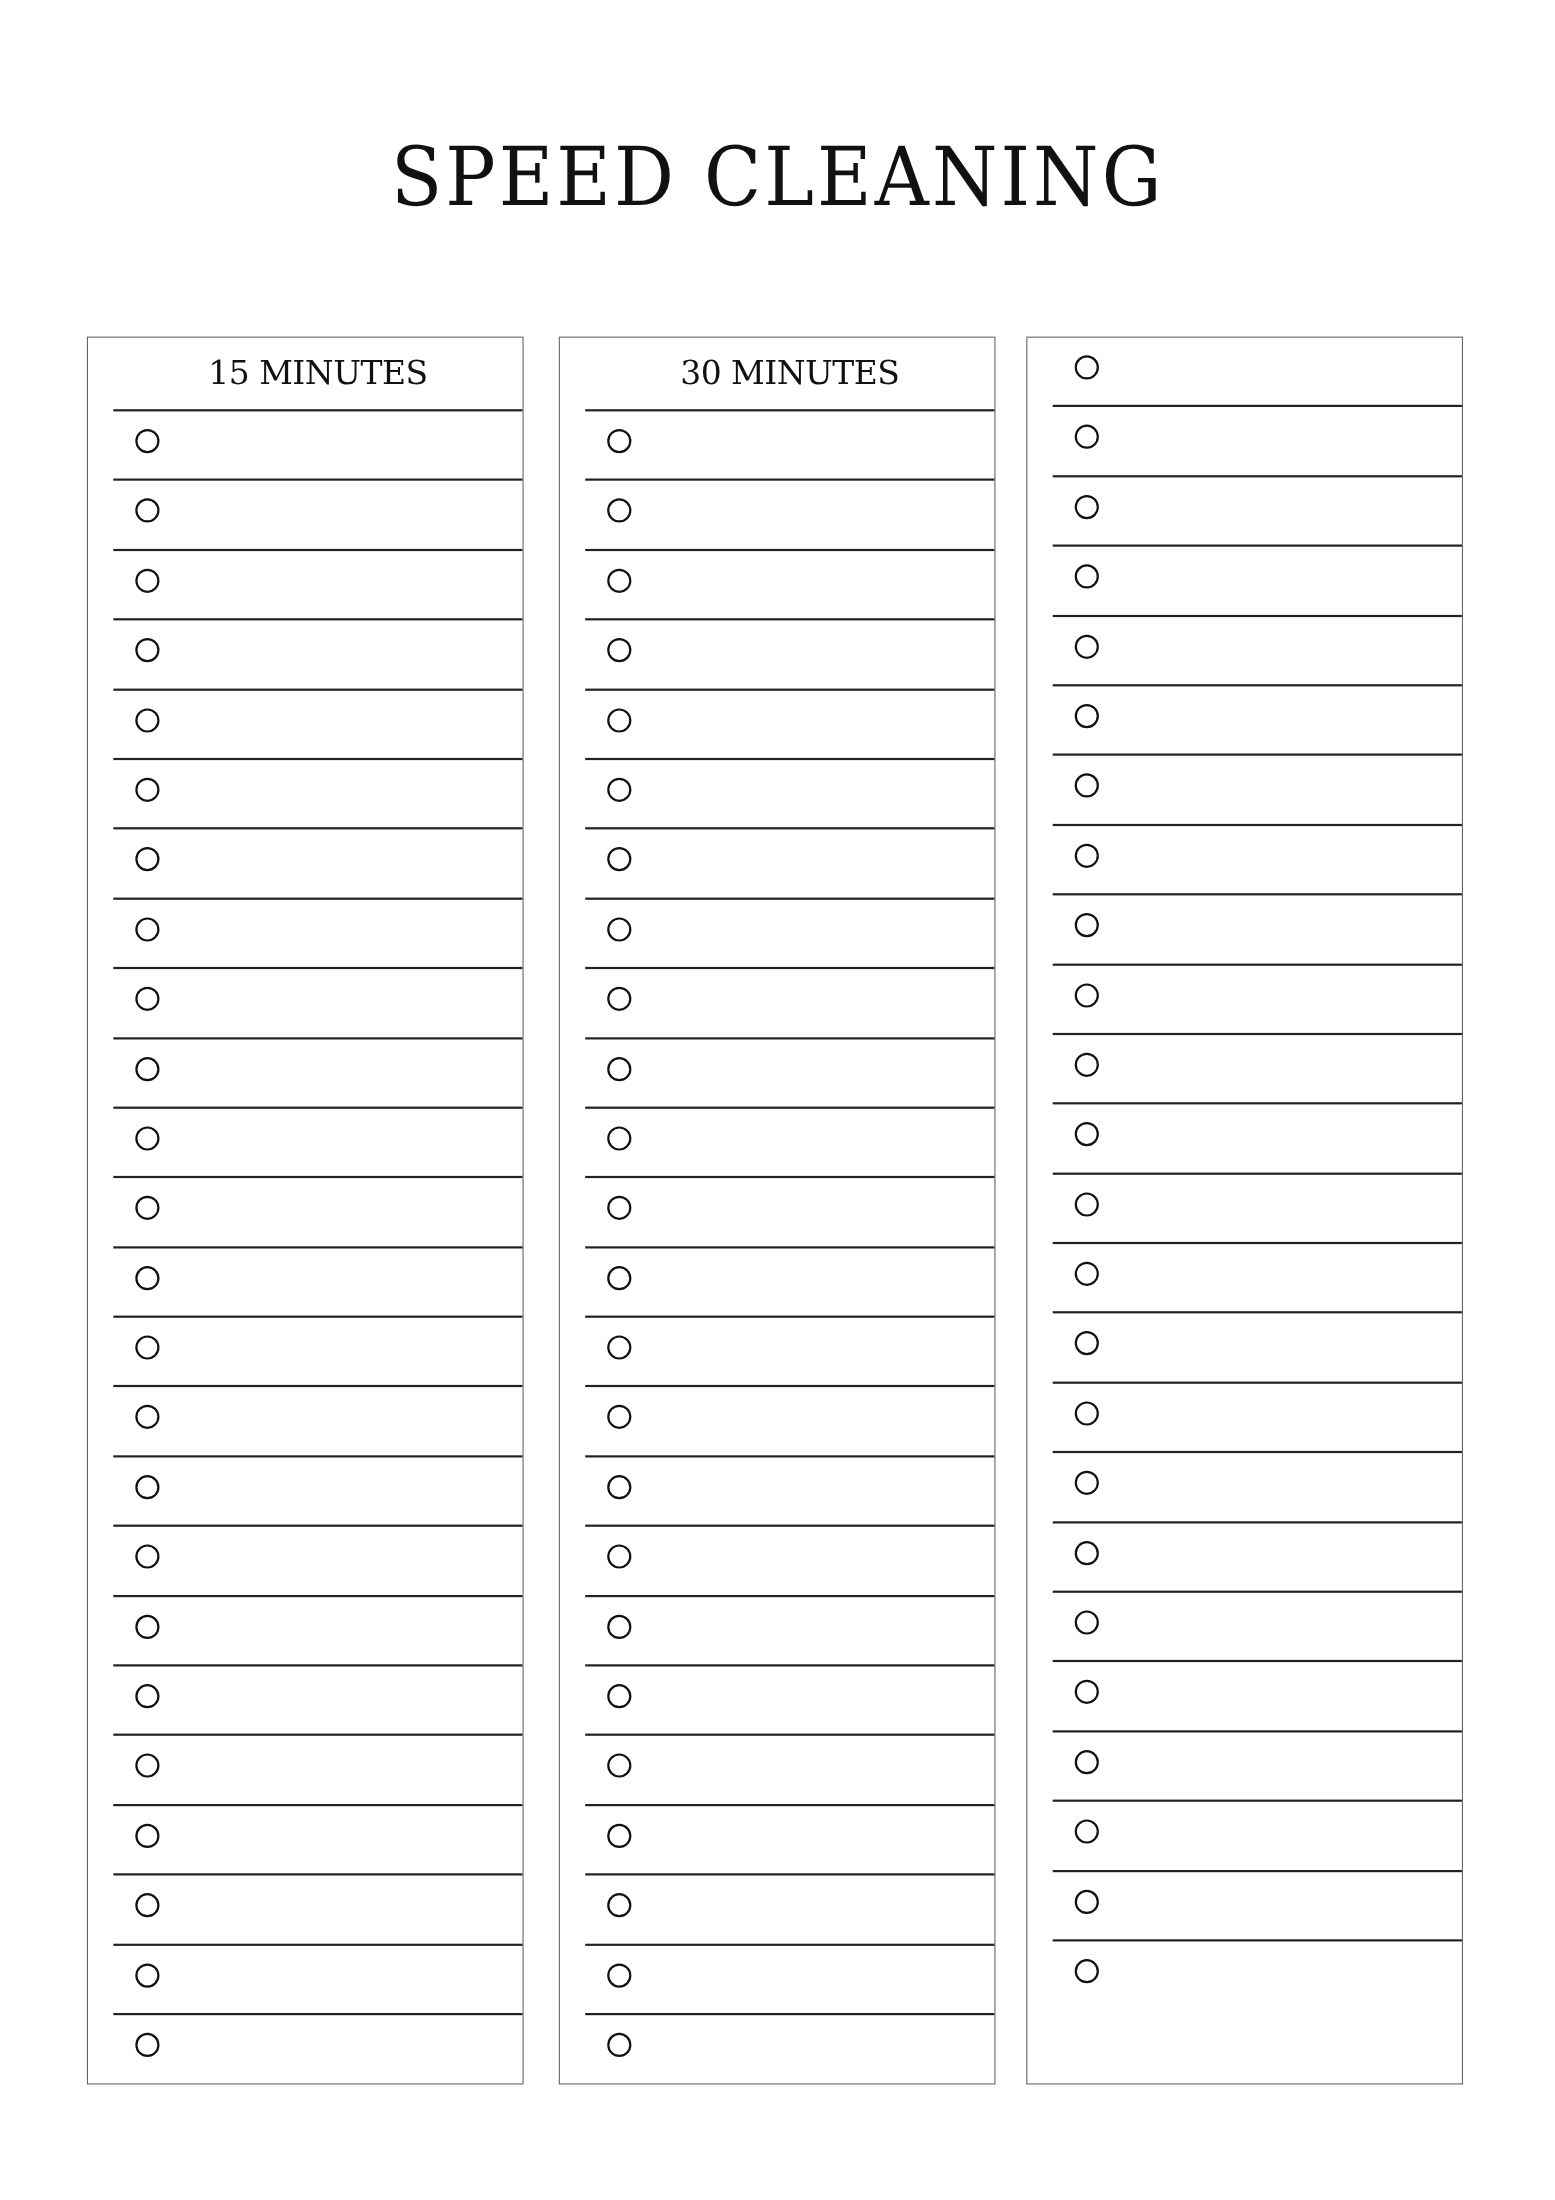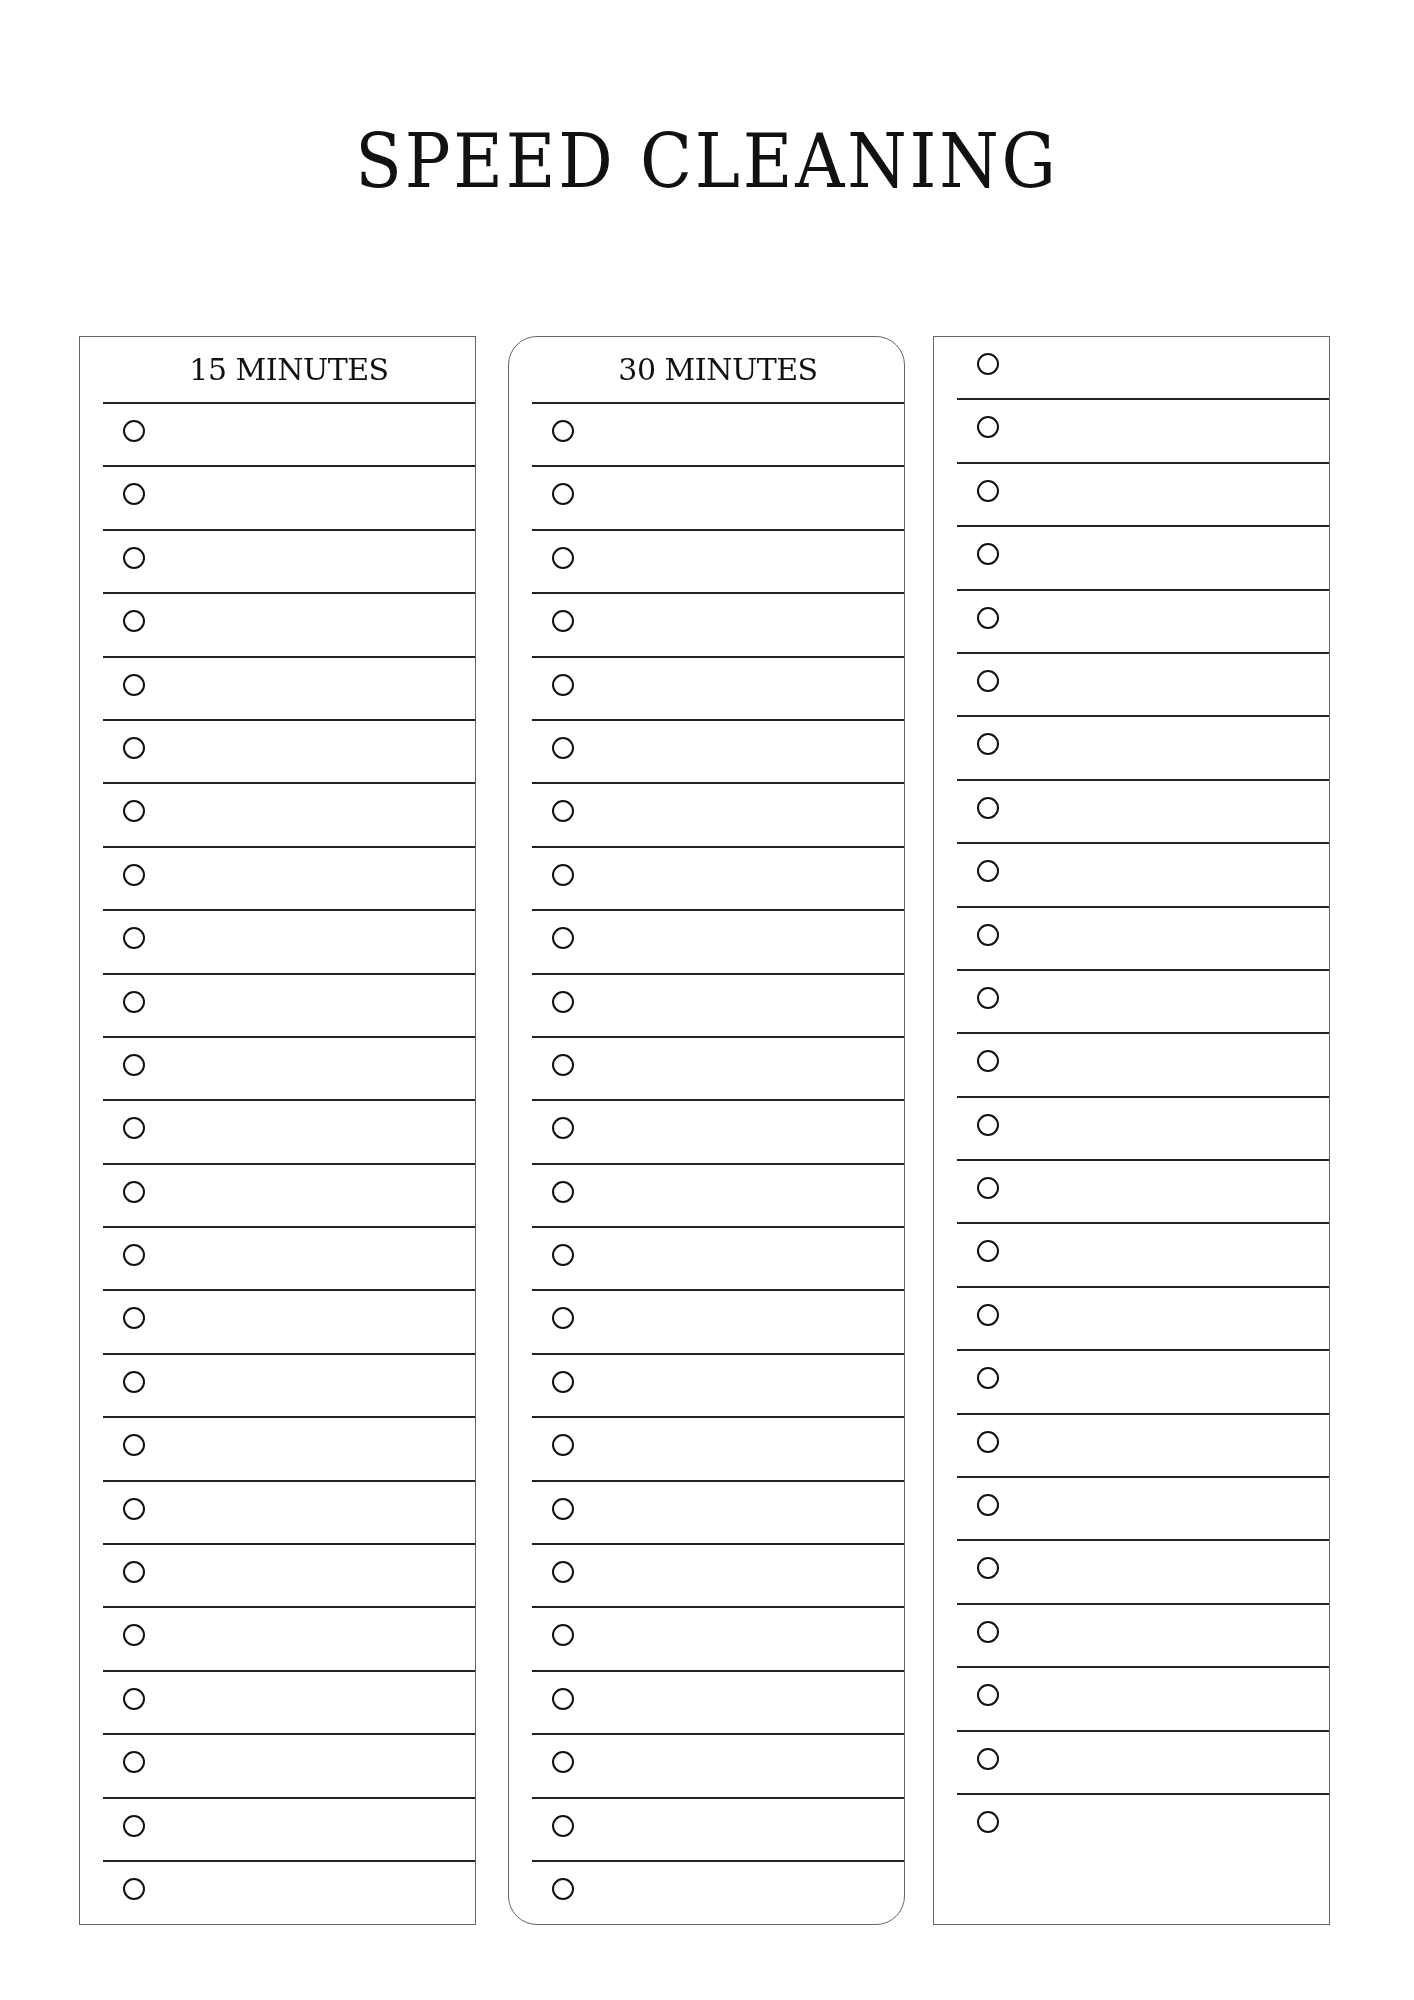--- a/index.html
+++ b/index.html
@@ -1,18 +1,18 @@
 <!DOCTYPE html>
 <html><head>
 <meta charset="utf-8">
 <style>
   html, body { margin:0; padding:0; background:#ffffff; }
   body { width:1414px; height:2000px; position:relative; overflow:hidden; font-family:"DejaVu Serif", serif; color:#111; }
   .title { position:absolute; left:0; top:118px; width:1414px; text-align:center; font-family:"DejaVu Serif", serif; font-size:74px; letter-spacing:3px; font-weight:normal; color:#111; transform:scaleX(0.92); }
-  .col { position:absolute; top:336px; width:397px; height:1589px; border:1.5px solid #666; box-sizing:border-box; background:#fff;padding-left:23px; }
+  .col { position:absolute; top:306px; width:397px; height:1589px; border:1.5px solid #666; box-sizing:border-box; background:#fff;padding-left:23px; }
   .col-head { height:67px; display:flex; align-items:center; justify-content:center; font-size:30px; border-bottom:2px solid #222; box-sizing:border-box; font-family:"DejaVu Serif", serif; letter-spacing:-0.5px; }
   .rows { display:flex; flex-direction:column; }
   .row { height:63.4px; border-bottom:2px solid #222; box-sizing:border-box; position:relative; }
   .row:last-child { border-bottom:none; height:72px; }
   .check { position:absolute; left:20px; top:16px; width:22px; height:22px; border:2.5px solid #111; border-radius:50%; box-sizing:border-box; background:#fff; }
 </style>
 </head>
 <body>
 
 <div class="title">SPEED CLEANING</div>
@@ -88,21 +88,21 @@
       </div>
       <div class="row">
         <span class="check"></span>
       </div>
       <div class="row">
         <span class="check"></span>
       </div>
     </div>
 </div>
 
-<div class="col" id="col1" style="left:508px;border-radius:29px;">
+<div class="col" id="col1" style="left:508px;">
   <div class="col-head">30 MINUTES</div>
   <div class="rows">
       <div class="row">
         <span class="check"></span>
       </div>
       <div class="row">
         <span class="check"></span>
       </div>
       <div class="row">
         <span class="check"></span>

